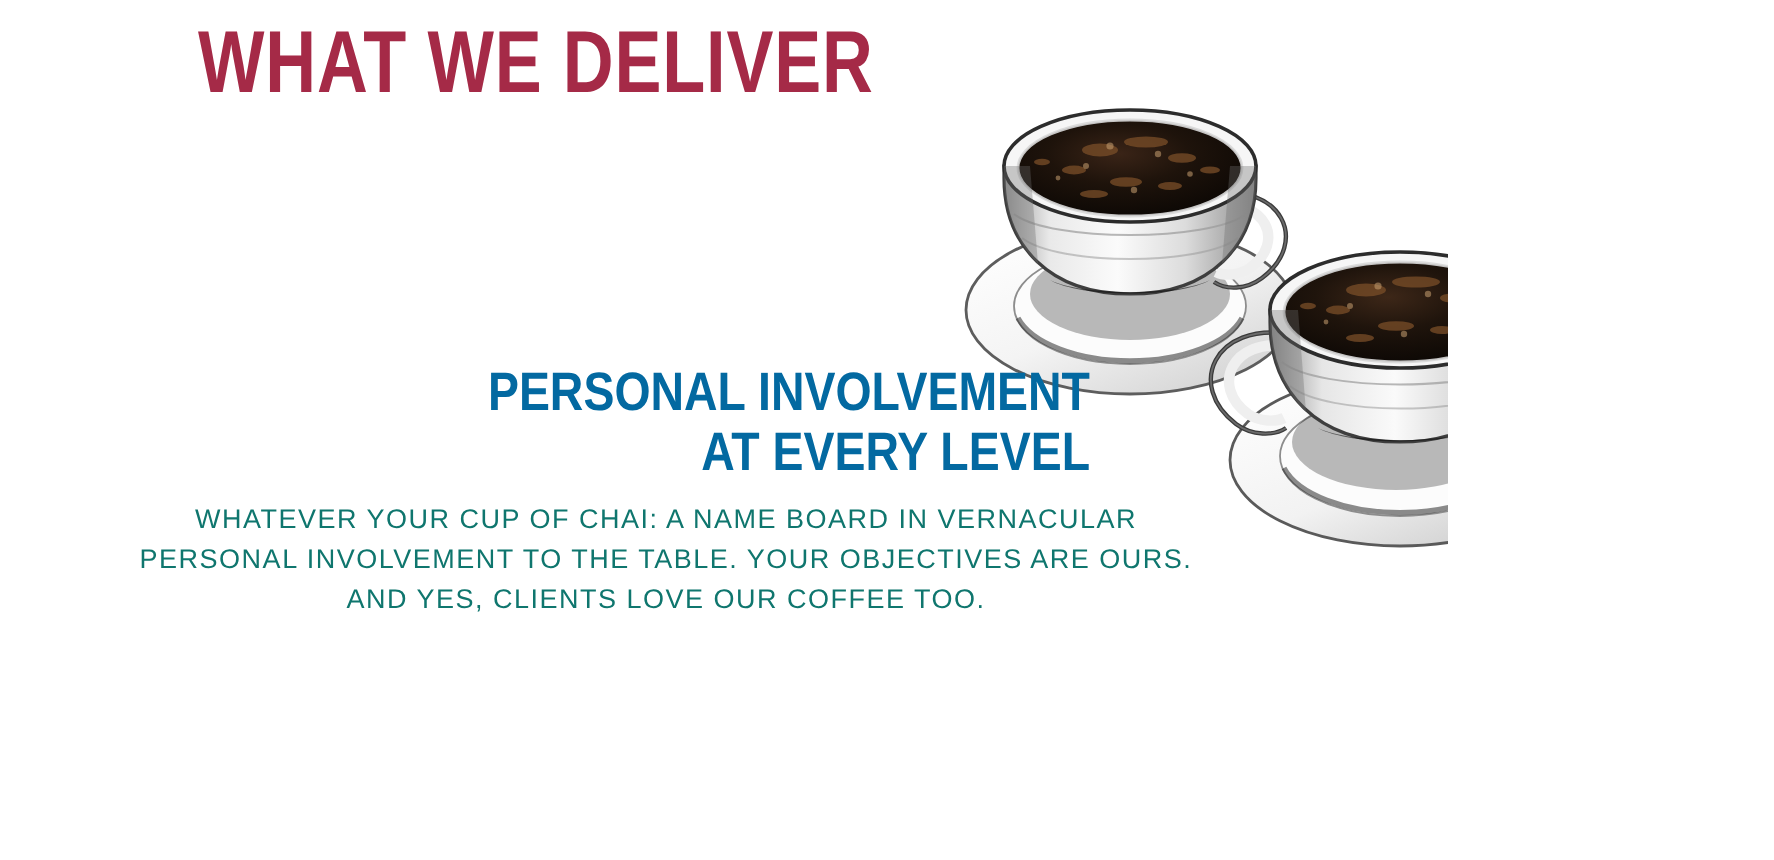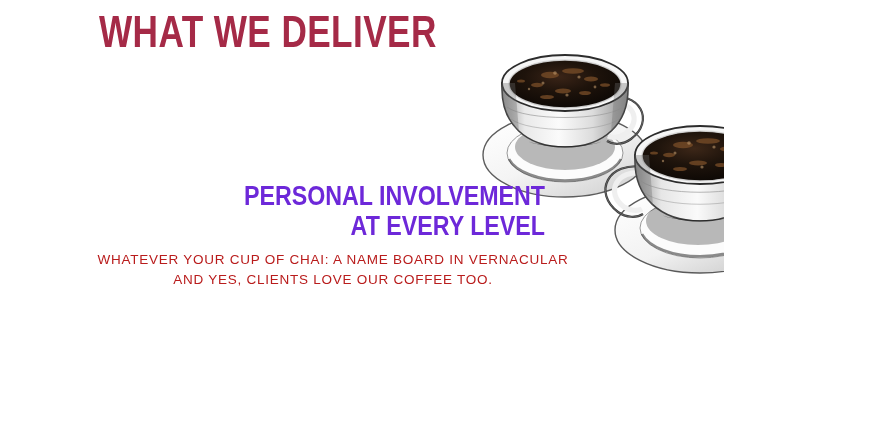--- a/index.html
+++ b/index.html
@@ -54,42 +54,42 @@
     position: absolute;
     left: 145px;
     top: 181px;
     width: 400px;
     text-align: right;
     font-family: "Liberation Sans", sans-serif;
     font-weight: 700;
     font-size: 27px;
     line-height: 30px;
     letter-spacing: 0px;
-    color: #6d28d9;
+    color: #0369a1;
     text-transform: uppercase;
     z-index: 6;
   }
   .subhead .sline {
     display: block;
     transform: scaleX(0.86);
     transform-origin: right top;
   }
 
   
   .body-copy {
     position: absolute;
     left: 35px;
     top: 250px;
     width: 596px;
     font-family: "Liberation Sans", sans-serif;
     font-weight: 400;
     font-size: 13.5px;
     line-height: 20px;
     letter-spacing: 0.75px;
-    color: #b91c1c;
+    color: #0f766e;
     text-transform: uppercase;
     text-align: center;
     white-space: nowrap;
     z-index: 6;
   }
   .body-copy .bline { display: block; }
   .body-copy .bline.last {
   }
 
   
@@ -254,16 +254,17 @@
     </svg>
   </div>
 
   <div class="subhead">
     <span class="sline">PERSONAL INVOLVEMENT</span>
     <span class="sline">AT EVERY LEVEL</span>
   </div>
 
   <div class="body-copy">
     <span class="bline">WHATEVER YOUR CUP OF CHAI: A NAME BOARD IN VERNACULAR</span>
+    <span class="bline">PERSONAL INVOLVEMENT TO THE TABLE. YOUR OBJECTIVES ARE OURS.</span>
     <span class="bline last">AND YES, CLIENTS LOVE OUR COFFEE TOO.</span>
   </div>
 
 </div>
 
 </body></html>

